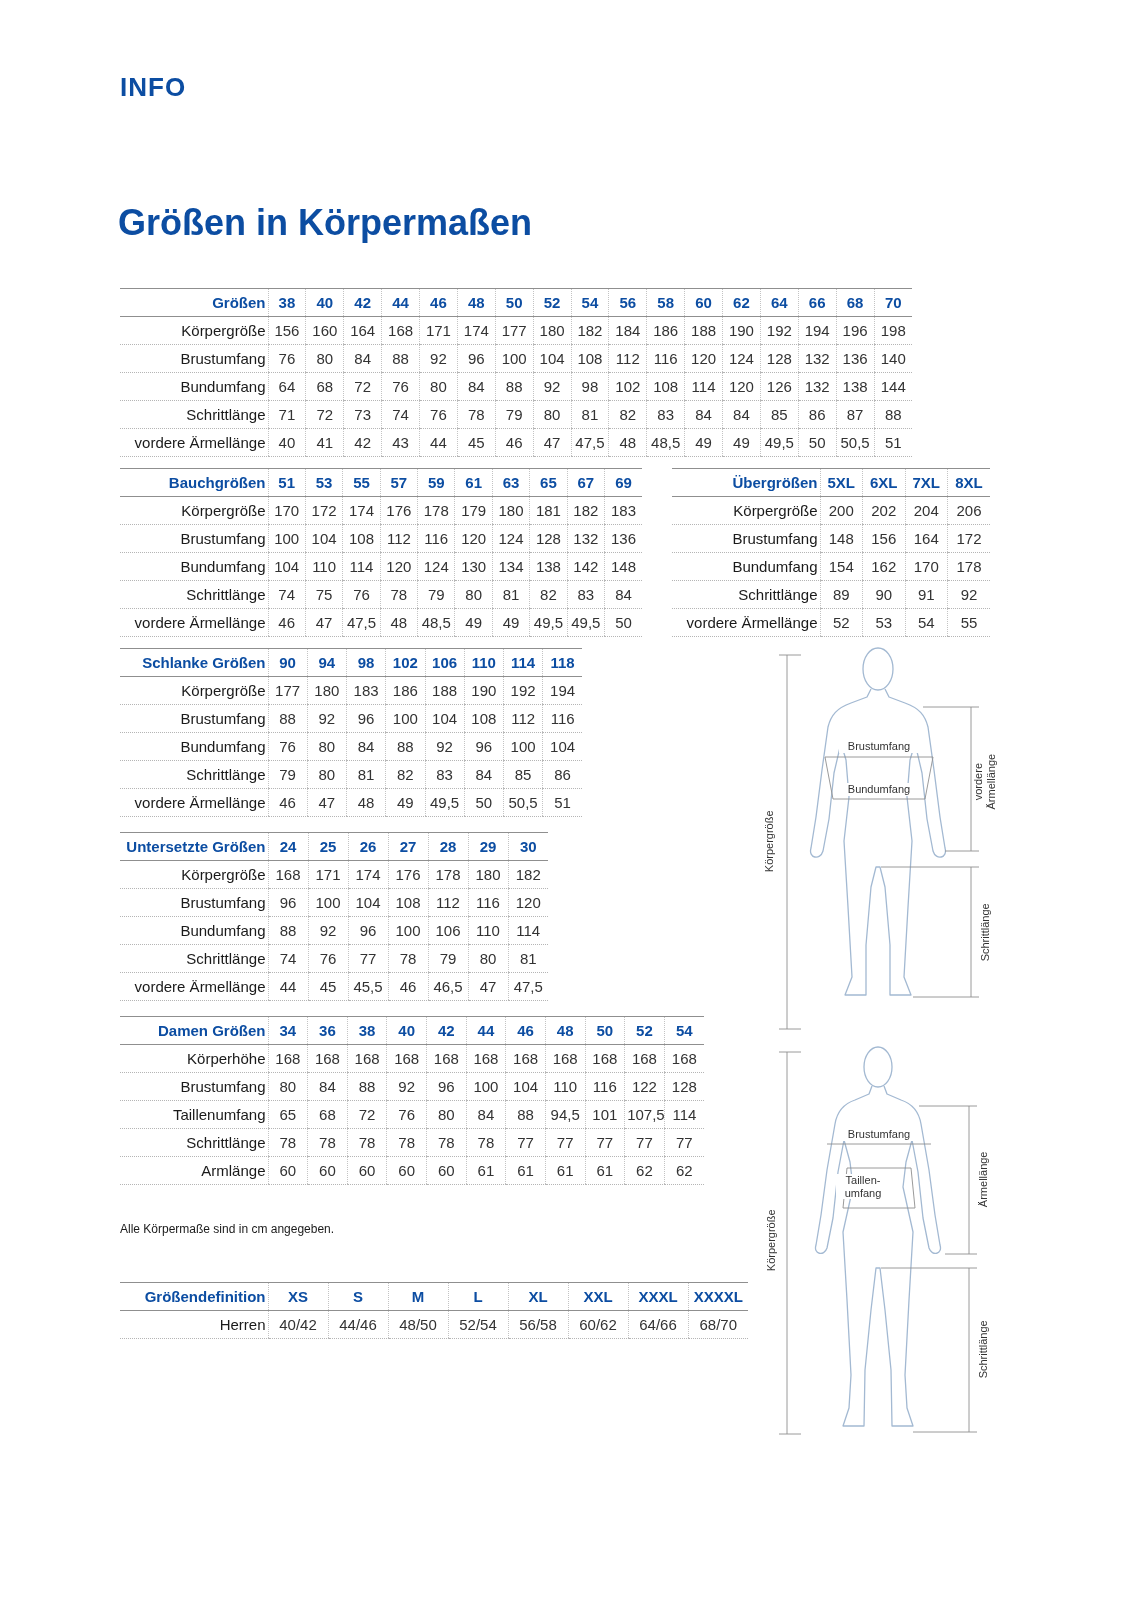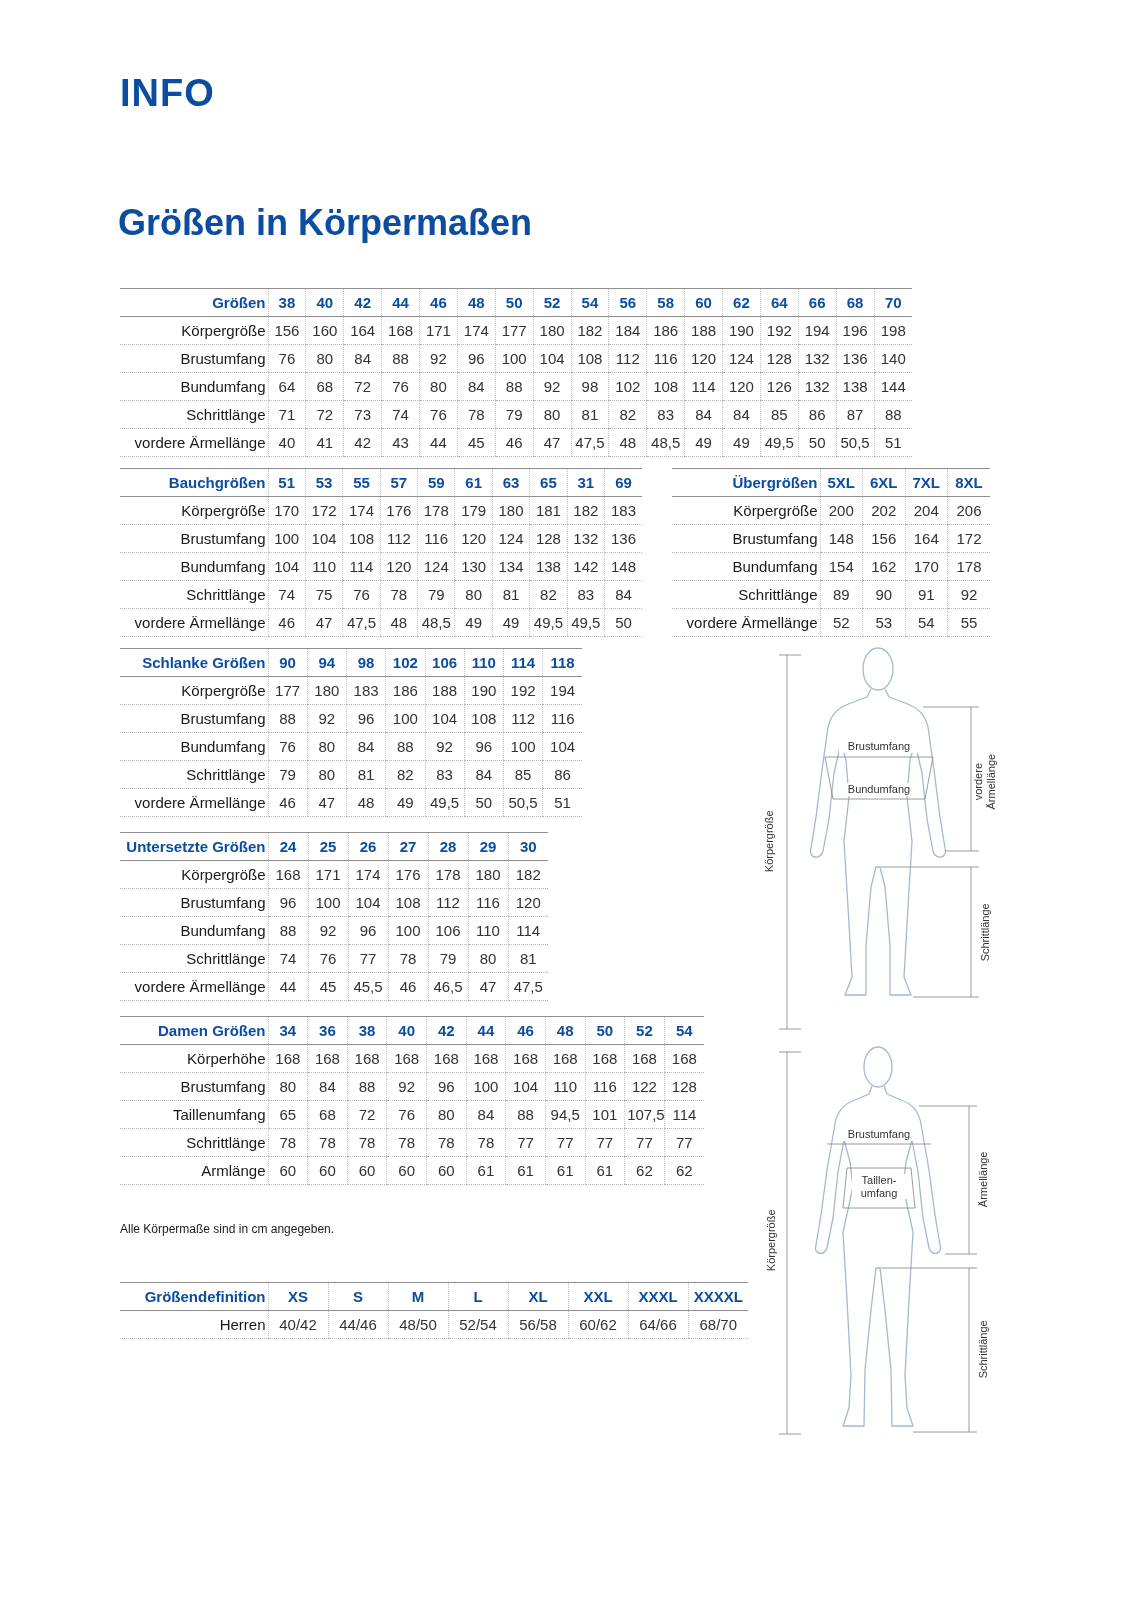--- a/index.html
+++ b/index.html
@@ -7,21 +7,21 @@
   body { font-family:"Liberation Sans", sans-serif; }
   .page {
     position: relative;
     width: 1131px; height: 1600px;
     background: #ffffff;
     margin: 0 auto;
     overflow: hidden;
   }
   .info-heading {
     position:absolute; left:120px; top:72px;
-    font-size:38px; font-weight:bold; color:#0c4da2;
+    font-size:26px; font-weight:bold; color:#0c4da2;
     letter-spacing:1px;
   }
   .page-title {
     position:absolute; left:118px; top:202px;
     font-size:36px; font-weight:bold; color:#0c4da2;
   }
   .tbl { position:absolute; }
   .t-groessen  { left:120px; top:288px;  width:792px; }
   .t-bauch     { left:120px; top:468px;  width:522px; }
   .t-ueber     { left:672px; top:468px;  width:318px; }
@@ -205,21 +205,21 @@
           <tr>
             <th>Bauchgrößen</th>
             <th>51</th>
             <th>53</th>
             <th>55</th>
             <th>57</th>
             <th>59</th>
             <th>61</th>
             <th>63</th>
             <th>65</th>
-            <th>31</th>
+            <th>67</th>
             <th>69</th>
           </tr>
         </thead>
         <tbody>
           <tr>
             <td>Körpergröße</td>
             <td>170</td>
             <td>172</td>
             <td>174</td>
             <td>176</td>
@@ -644,18 +644,18 @@
         <line x1="206" y1="66" x2="206" y2="214"></line>
         <line x1="156" y1="66" x2="214" y2="66"></line>
         <line x1="182" y1="214" x2="214" y2="214"></line>
         <line x1="206" y1="228" x2="206" y2="392"></line>
         <line x1="118" y1="228" x2="214" y2="228"></line>
         <line x1="150" y1="392" x2="214" y2="392"></line>
       </g>
     </svg>
     <span class="dlabel vlabel" style="left:-32px; top:194px; width:80px;">Körpergröße</span>
     <span class="dlabel bg-white" style="left:76px; top:88px; width:80px;">Brustumfang</span>
-    <span class="dlabel bg-white" style="left:89px; top:134px; width:54px;text-align:center;">Taillen-umfang</span>
+    <span class="dlabel bg-white" style="left:73px; top:134px; width:54px;text-align:center;">Taillen-umfang</span>
     <span class="dlabel vlabel nowrap" style="left:185px; top:133px; width:70px;">Ärmellänge</span>
     <span class="dlabel vlabel nowrap" style="left:185px; top:303px; width:70px;">Schrittlänge</span>
   </div>
 
 </div>
 
 </body></html>

